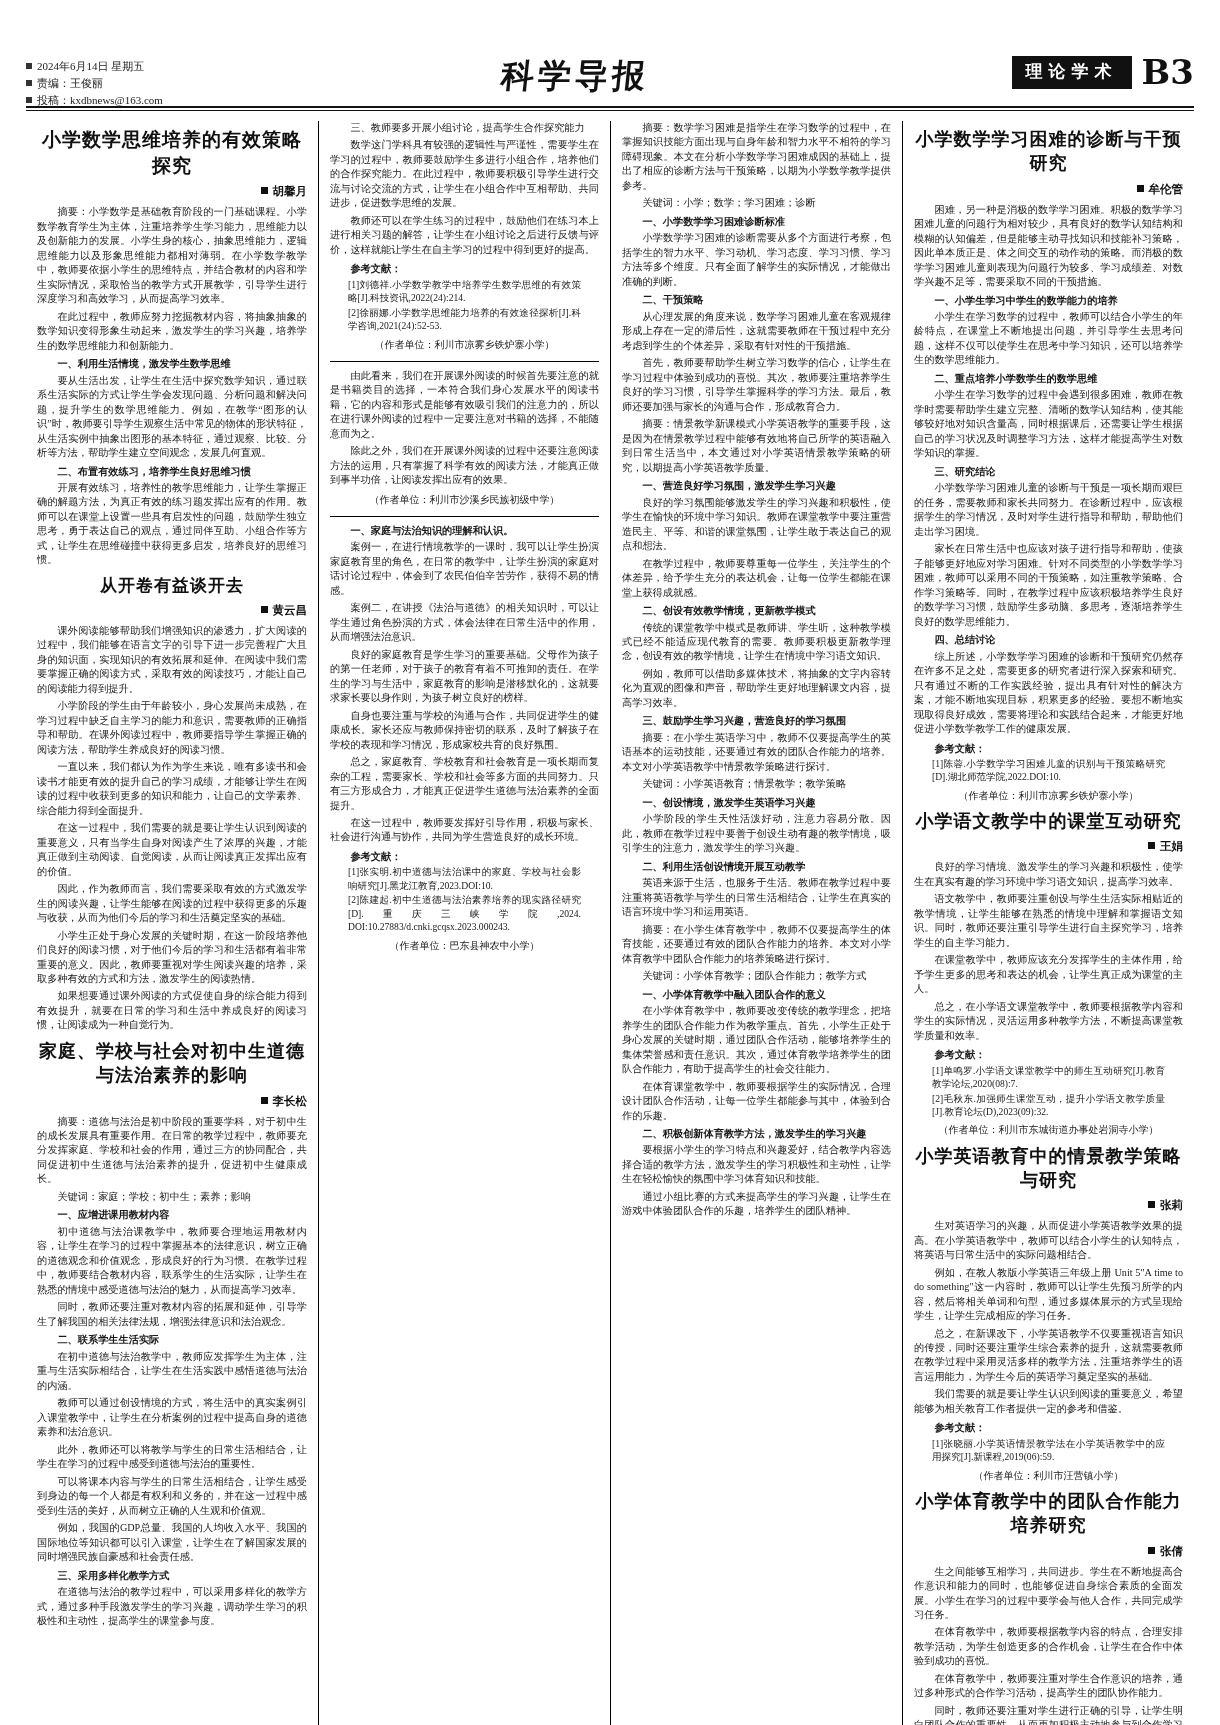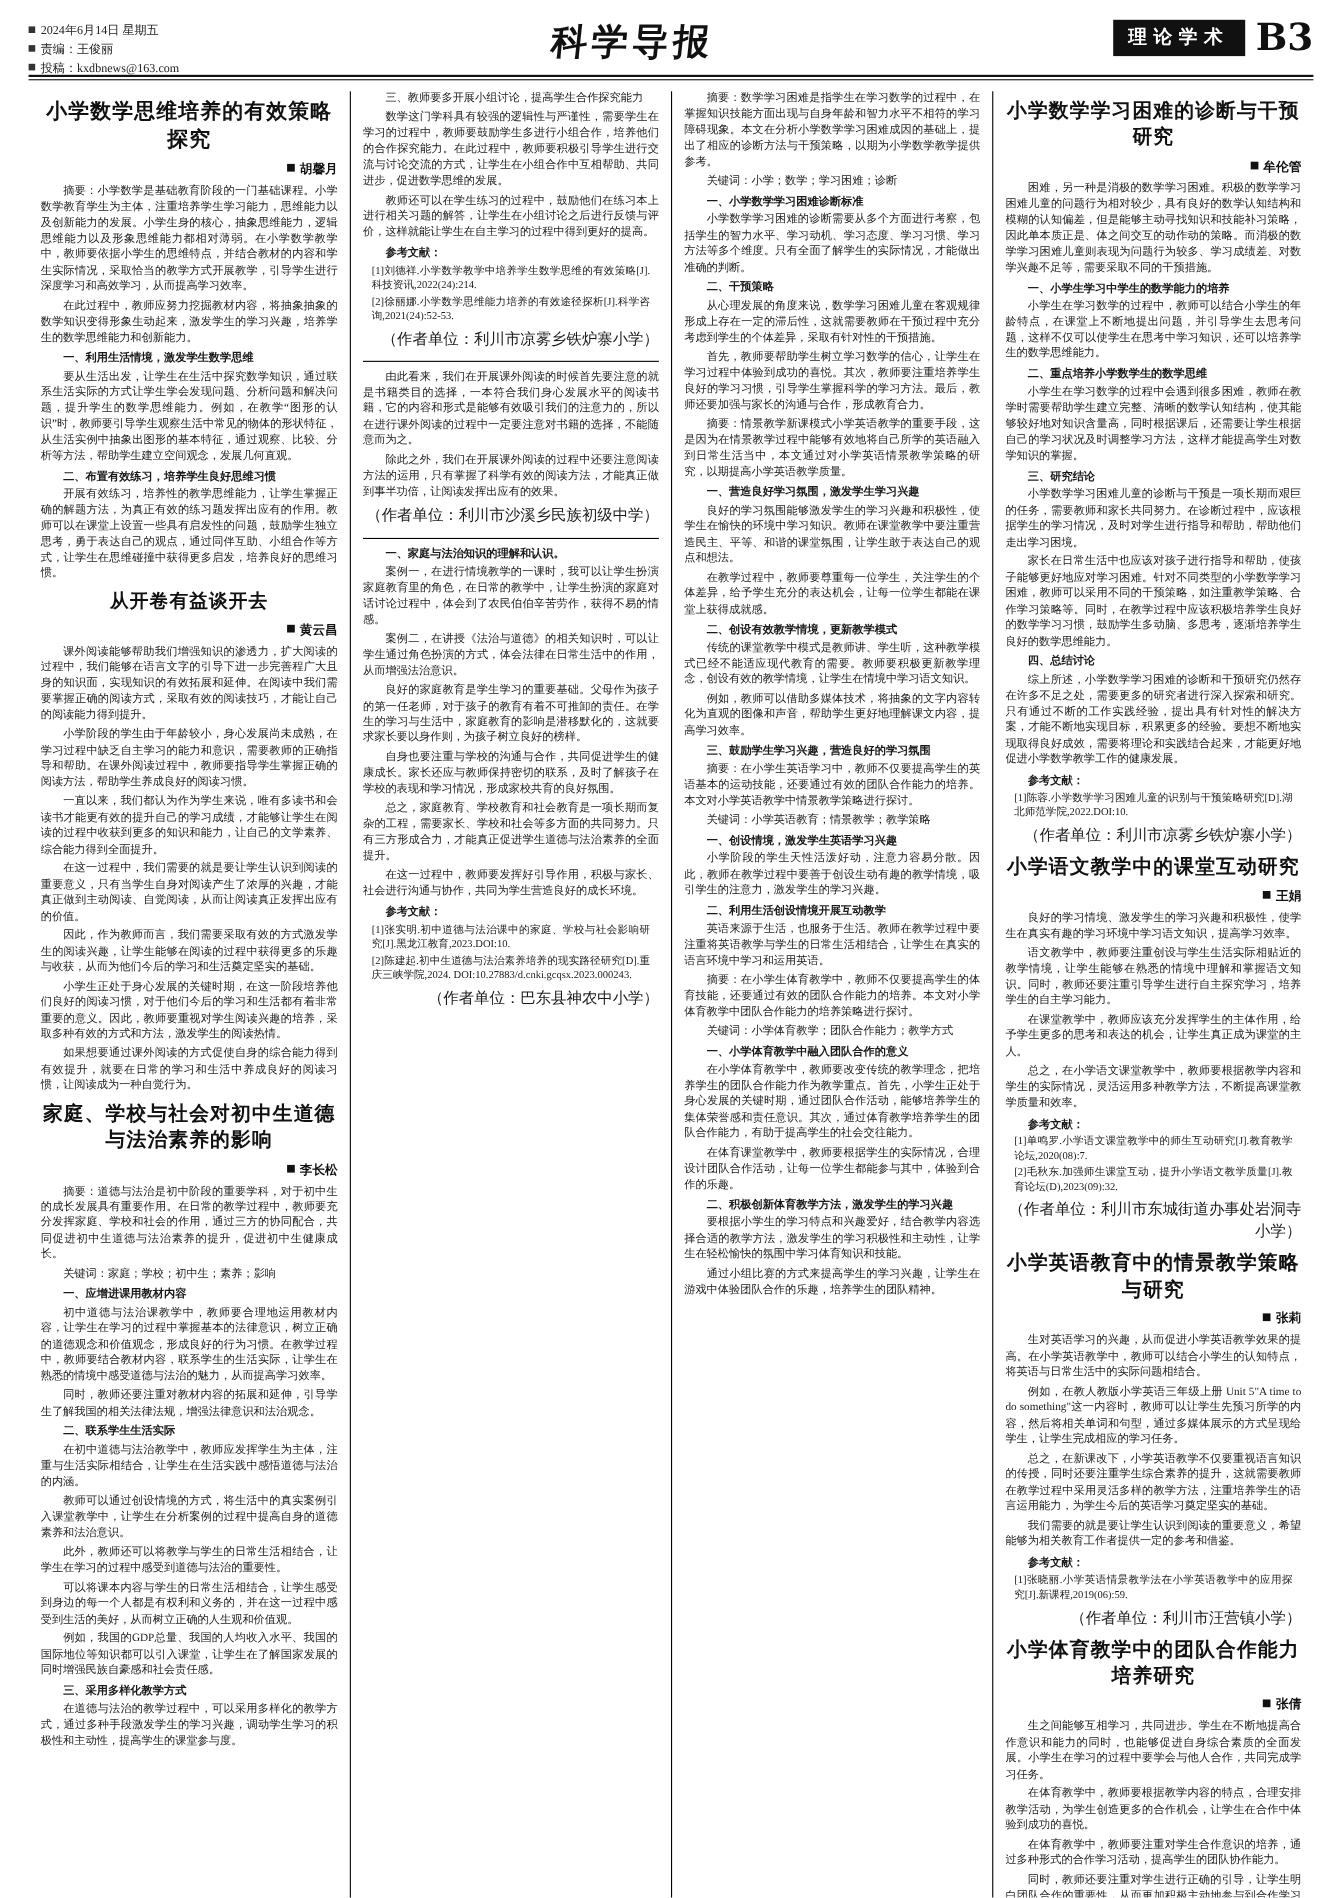--- a/index.html
+++ b/index.html
@@ -1,20 +1,20 @@
 <!DOCTYPE html>
 <html><head>
 <meta charset="utf-8">
 <style>
   html,body{margin:0;padding:0;background:#ffffff;}
   body{width:1220px;height:1725px;font-family:"Liberation Serif",serif;color:#1a1a1a;}
   .page{position:relative;width:1220px;height:1725px;padding:0;box-sizing:border-box;background:#fff;}
 
   
-  .masthead{display:flex;align-items:flex-start;padding:14px 26px 0 26px;box-sizing:border-box;height:68px;}
+  .masthead{display:flex;align-items:flex-start;padding:14px 26px 0 26px;box-sizing:border-box;height:68px;margin-top:38px;}
   .mast-left{font-size:11px;line-height:17px;color:#222;width:250px;padding-top:6px;}
   .mast-left div{white-space:nowrap;}
   .mast-left .sq{display:inline-block;width:6px;height:6px;background:#333;margin-right:5px;vertical-align:1px;}
   .mast-center{flex:1;text-align:center;padding-top:2px;}
   .paper-name{font-family:"DejaVu Serif",serif;font-weight:bold;font-size:33px;letter-spacing:4px;color:#111;
      transform:skewX(-6deg);display:inline-block;}
   .mast-right{width:320px;display:flex;align-items:center;justify-content:flex-end;}
   .section-badge{background:#111;color:#fff;font-weight:bold;font-size:17px;letter-spacing:6px;
       padding:4px 14px 6px 14px;display:inline-block;font-family:"DejaVu Serif",serif;}
   .page-num{font-family:"DejaVu Serif",serif;font-weight:bold;font-size:34px;margin-left:10px;color:#111;}
@@ -32,23 +32,23 @@
   .t-big{font-size:19px;letter-spacing:1px;}
   .t-mid{font-size:17px;letter-spacing:1px;}
   .t-wide{font-size:18px;letter-spacing:1px;}
   .author{text-align:right;font-size:11.5px;font-weight:bold;margin:2px 0 6px 0;color:#111;}
   .author .mk{display:inline-block;width:7px;height:7px;background:#111;margin-right:5px;vertical-align:1px;}
 
   p{margin:0 0 3px 0;font-size:10.2px;line-height:1.42;text-align:justify;text-indent:2em;color:#1a1a1a;}
   .sub{font-size:10.2px;line-height:1.42;font-weight:bold;margin:4px 0 2px 0;text-indent:2em;}
   .kw{font-size:10.2px;line-height:1.42;text-indent:2em;margin:0 0 4px 0;}
   .abs{font-size:10.2px;line-height:1.42;text-indent:2em;margin:0 0 3px 0;}
-  .refs{font-size:9.6px;line-height:1.4;text-indent:0;margin:1px 8px;}
+  .refs{font-size:9.6px;line-height:1.4;text-indent:0;margin:1px 18px;}
   .refs-title{font-size:10.2px;font-weight:bold;text-indent:2em;margin:5px 0 1px 0;}
-  .unit{font-size:14px;text-align:right;margin-top:5px;text-indent:0;}
+  .unit{font-size:10px;text-align:center;margin-top:5px;text-indent:0;}
   .artsep{height:0;border-top:1px solid #000;margin:9px 0 7px 0;}
 </style>
 </head>
 <body>
 
 <div class="page">
 
   <div class="masthead">
     <div class="mast-left">
       <div><span class="sq"></span><span>2024年6月14日 星期五</span></div>

